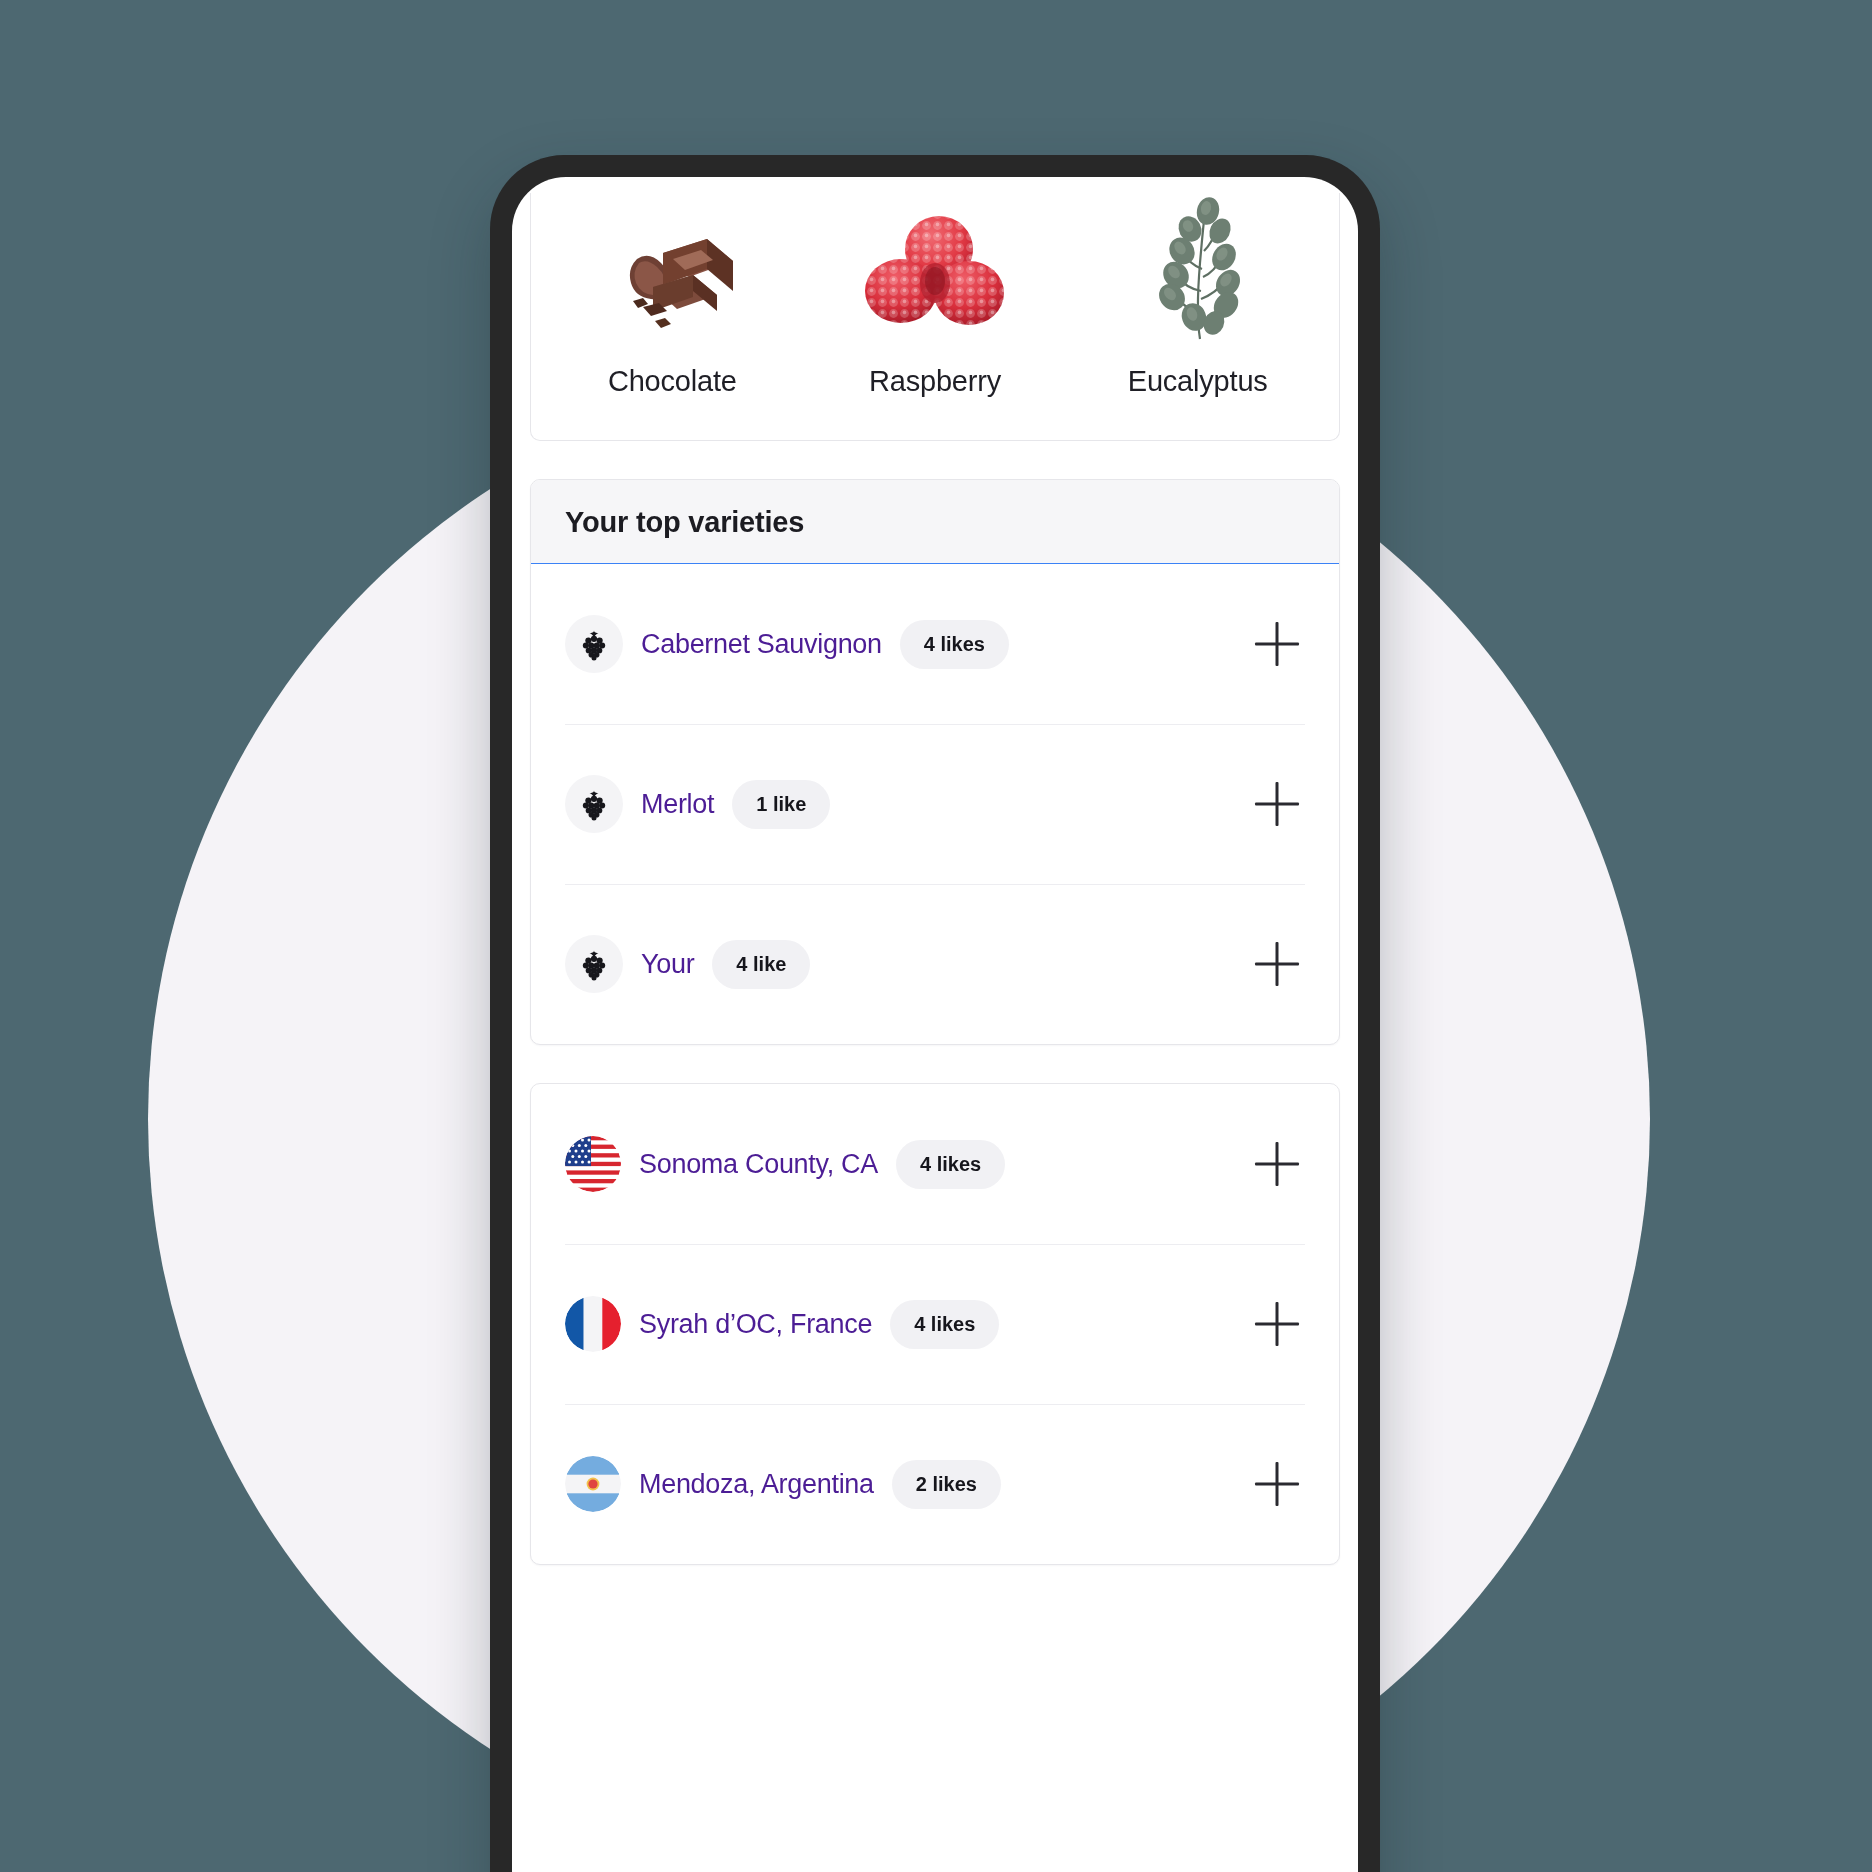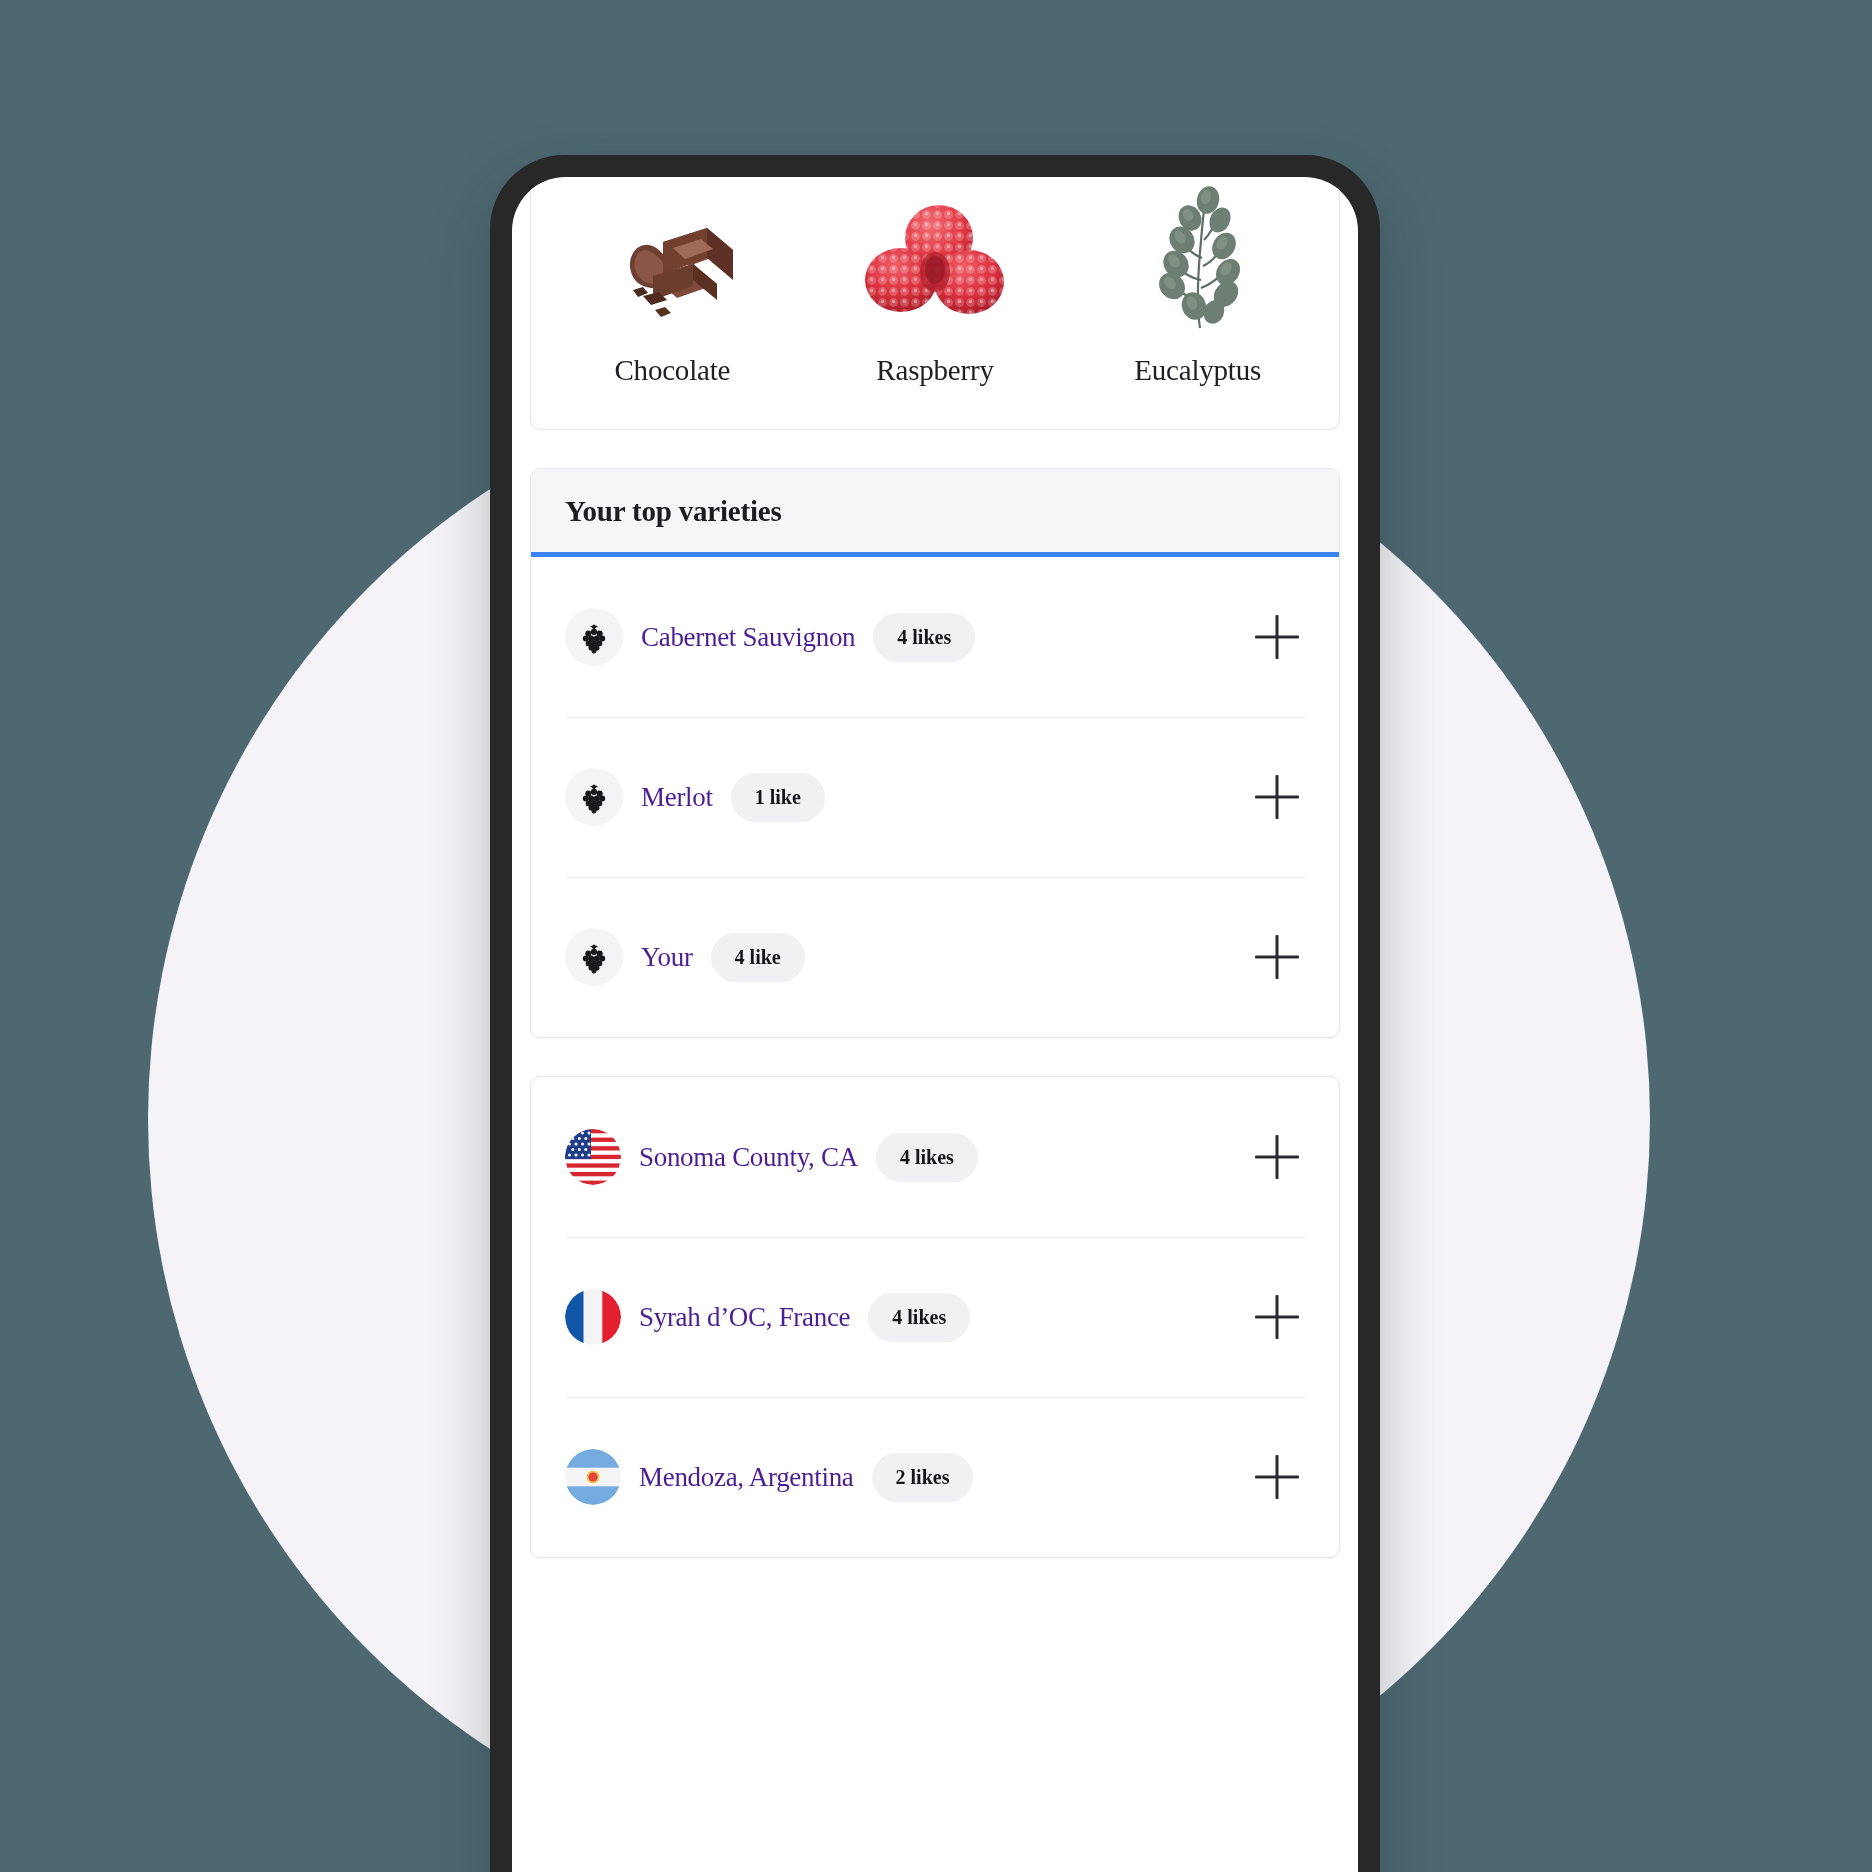--- a/index.html
+++ b/index.html
@@ -45,36 +45,35 @@
     height: 1738px;
     background: #ffffff;
     border-radius: 54px 54px 0 0;
     overflow: hidden;
   }
   .screen-inner {
     position: absolute;
     left: 0;
     top: 0;
     width: 846px;
-    padding-top: 5px;
-    font-family: Liberation Serif, serif;
+    padding-top: 16px;
   }
 
   
   .card {
     margin: 0 18px 38px 18px;
     background: #ffffff;
     border: 1px solid #e6e6ea;
     border-radius: 10px;
     overflow: hidden;
     box-shadow: 0 1px 2px rgba(20,20,40,0.04);
   }
   .card-header {
     background: #f6f6f8;
-    border-bottom: 5px solid #3b82f6;
+    border-bottom: 1px solid #3b82f6;
     padding: 26px 34px 24px 34px;
   }
   .card-header-title {
     font-size: 29px;
     font-weight: bold;
     color: #1c1c22;
     letter-spacing: -0.2px;
   }
 
   

